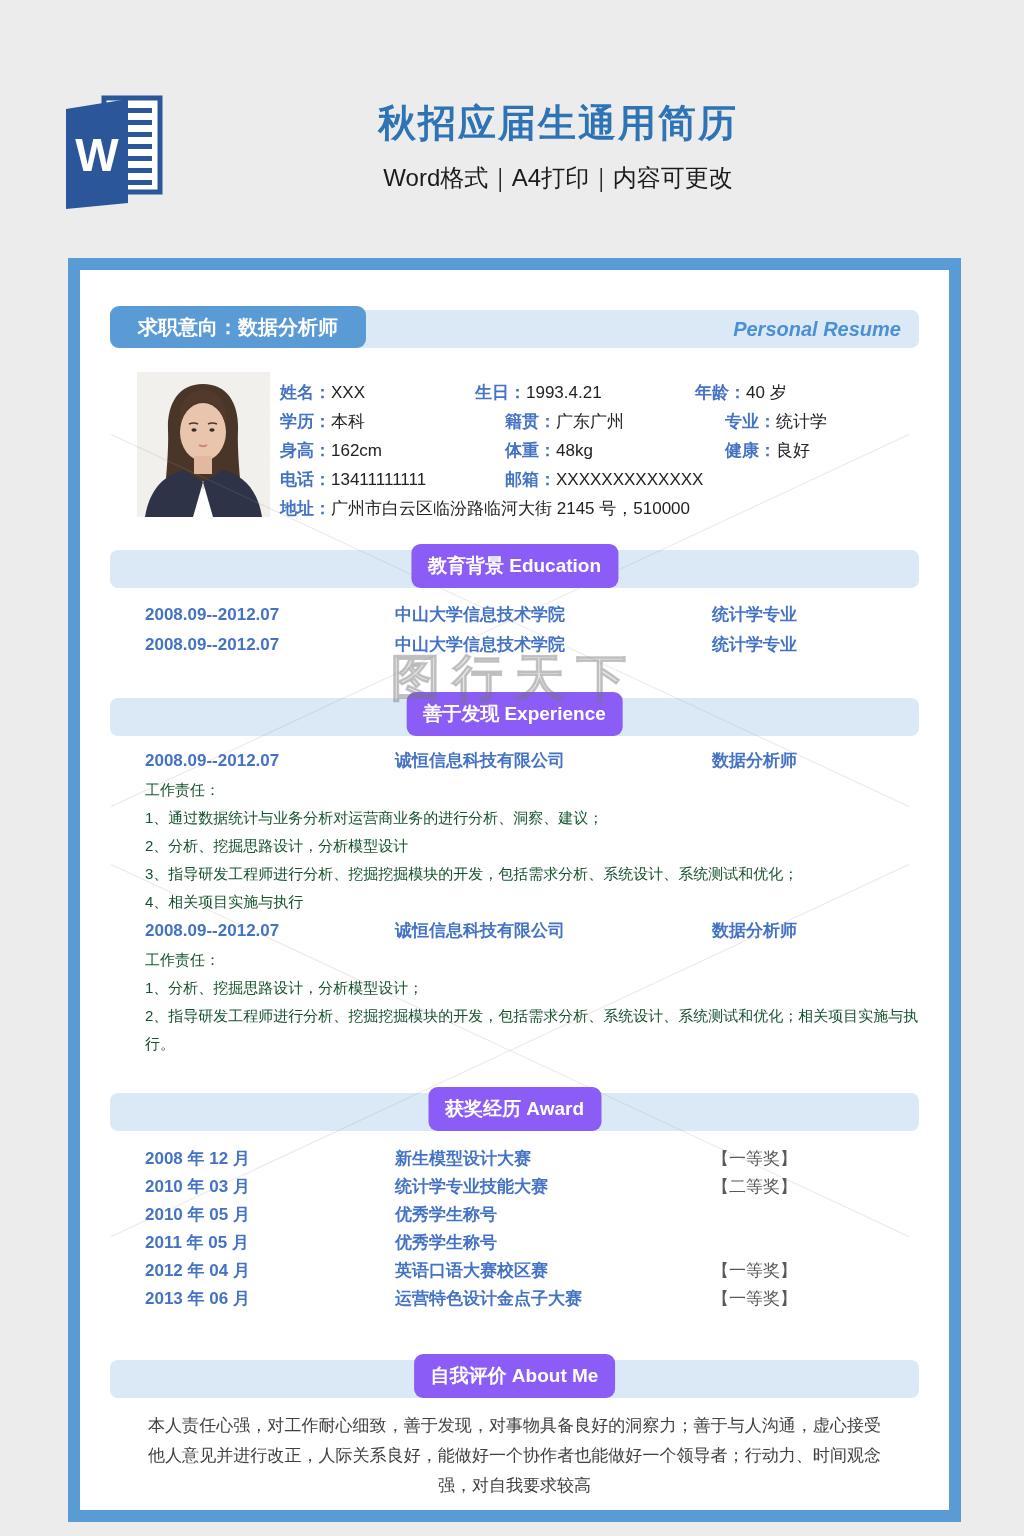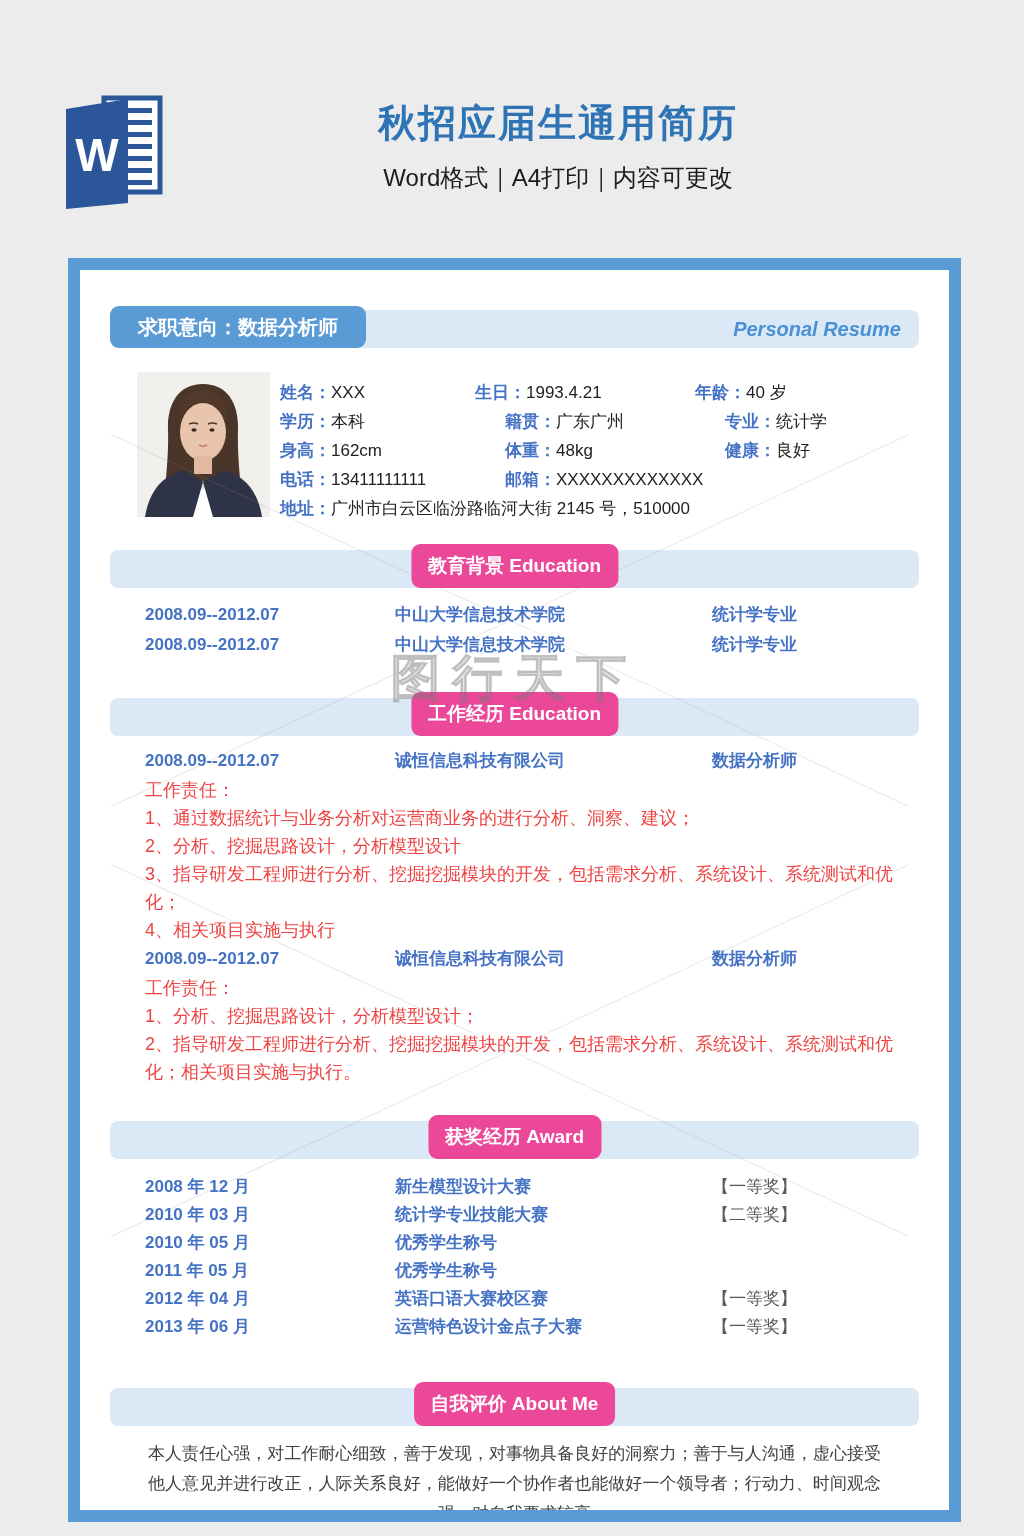--- a/index.html
+++ b/index.html
@@ -31,21 +31,21 @@
   
   .bar { position:relative; height:38px; background:#DBE9F7; border-radius:8px; }
   .top-badge { position:absolute; left:0; bottom:0; height:42px; line-height:42px; padding:0 28px;
                background:#5B9BD5; border-radius:9px; color:#fff; font-size:20px; font-weight:700; white-space:nowrap; }
   .english-title { position:absolute; right:18px; top:0; line-height:38px;
                    color:#4A90D5; font-size:20px; font-weight:700;font-style:italic; }
 
   
   .section-bar { position:relative; height:38px; background:#DBE9F7; border-radius:8px; }
   .section-badge { position:absolute; left:50%; transform:translateX(-50%); bottom:0;
-                   height:44px; line-height:44px; padding:0 17px; background:#ec4899;
+                   height:44px; line-height:44px; padding:0 17px; background:#8b5cf6;
                    border-radius:9px; color:#fff; font-size:19px; font-weight:700; white-space:nowrap; }
   .edu-bar { margin-top:28px; }
   .exp-bar { margin-top:38px; }
   .award-bar { margin-top:35px; }
   .about-bar { margin-top:47px; }
 
   
   .profile { position:relative; margin-top:24px; height:150px; }
   .photo { position:absolute; left:27px; top:0; width:133px; height:145px; overflow:hidden; }
   .info { position:absolute; left:170px; top:6px; right:0; }
@@ -63,21 +63,21 @@
   .tri-row { display:flex; padding-left:35px; line-height:30px; font-size:17px;
              font-weight:700; color:#4472C4; }
   .award-row { line-height:28px; }
   .t-date { width:250px; }
   .t-mid { width:317px; }
   .t-right { flex:1; }
   .t-prize { flex:1; color:#595959; font-weight:400; }
 
   
   .job-first { margin-top:10px; }
-  .duty, .bullet { padding-left:35px; line-height:28px; font-size:18px; color:#ef4444; }
+  .duty, .bullet { padding-left:35px; line-height:28px; font-size:15px; color:#14532d; }
 
   
   .about-text { margin:13px 38px 0; font-size:17px; line-height:30px; color:#404040;
                 text-align:justify; text-align-last:center; }
 </style>
 </head>
 <body>
 
 <div class="page">
 
@@ -169,21 +169,21 @@
         <span class="t-right">统计学专业</span>
       </div>
       <div class="tri-row">
         <span class="t-date">2008.09--2012.07</span>
         <span class="t-mid">中山大学信息技术学院</span>
         <span class="t-right">统计学专业</span>
       </div>
     </div>
 
     <div class="section-bar exp-bar">
-      <div class="section-badge">工作经历 Education</div>
+      <div class="section-badge">善于发现 Experience</div>
     </div>
     <div class="tri-row job-first">
       <span class="t-date">2008.09--2012.07</span>
       <span class="t-mid">诚恒信息科技有限公司</span>
       <span class="t-right">数据分析师</span>
     </div>
     <div class="duty">工作责任：</div>
     <div class="bullet">1、通过数据统计与业务分析对运营商业务的进行分析、洞察、建议；</div>
     <div class="bullet">2、分析、挖掘思路设计，分析模型设计</div>
     <div class="bullet">3、指导研发工程师进行分析、挖掘挖掘模块的开发，包括需求分析、系统设计、系统测试和优化；</div>

